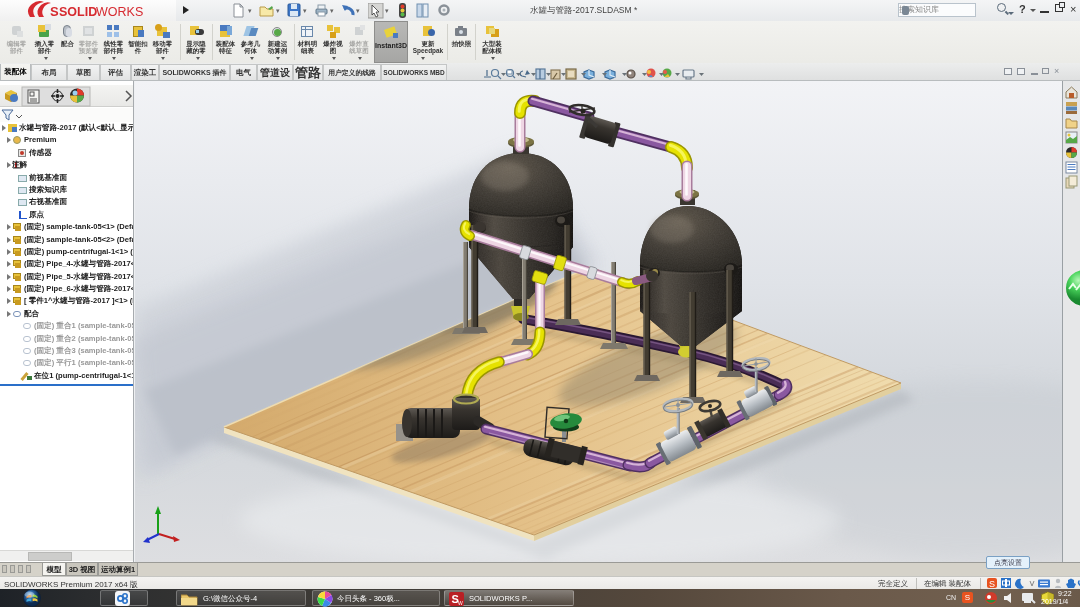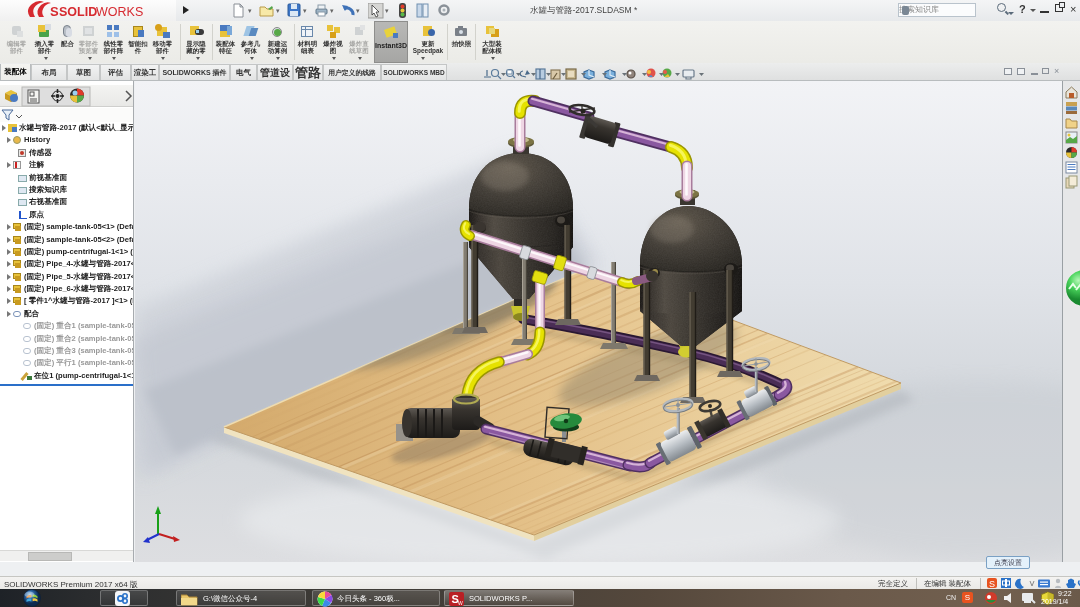--- a/index.html
+++ b/index.html
@@ -378,36 +378,36 @@
             <i style="position:absolute;left:0;top:0;width:9px;height:8px;background:#e8c23a"></i>
             <i style="position:absolute;left:4px;top:3px;width:5px;height:5px;background:#4a7ac0"></i>
           </span>
           <span class="tx" style="left:19px">水罐与管路-2017 (默认&lt;默认_显示状态</span>
         </div>
         <div class="ti">
           <i style="position:absolute;left:7px;top:3px;width:0;height:0;border-top:3px solid transparent;border-bottom:3px solid transparent;border-left:4px solid #777"></i>
           <span class="tic" style="left:13px">
             <i style="position:absolute;left:0;top:0;width:8px;height:8px;background:#e8b84a;border-radius:50%;border:1px solid #996"></i>
           </span>
-          <span class="tx" style="left:24px">History</span>
+          <span class="tx" style="left:24px">Premium</span>
         </div>
         <div class="ti">
           <span class="tic" style="left:18px">
             <i style="position:absolute;left:0;top:0;width:8px;height:8px;background:#e8e8e6;border:1px solid #888"></i>
             <i style="position:absolute;left:2px;top:2px;width:4px;height:4px;background:#c0392b;border-radius:50%"></i>
           </span>
           <span class="tx" style="left:29px">传感器</span>
         </div>
         <div class="ti">
           <i style="position:absolute;left:7px;top:3px;width:0;height:0;border-top:3px solid transparent;border-bottom:3px solid transparent;border-left:4px solid #777"></i>
           <span class="tic" style="left:13px">
             <i style="position:absolute;left:0;top:0;width:8px;height:8px;background:#f6f6f4;border:1px solid #999"></i>
             <i style="position:absolute;left:2px;top:1px;width:2px;height:6px;background:#cc2222"></i>
           </span>
-          <span class="tx" style="left:29px">注解</span>
+          <span class="tx" style="left:12px">注解</span>
         </div>
         <div class="ti">
           <span class="tic" style="left:18px">
             <i style="position:absolute;left:0;top:1px;width:9px;height:7px;background:#dfe8f2;border:1px solid #8aa"></i>
           </span>
           <span class="tx" style="left:29px">前视基准面</span>
         </div>
         <div class="ti">
           <span class="tic" style="left:18px">
             <i style="position:absolute;left:0;top:1px;width:9px;height:7px;background:#dfe8f2;border:1px solid #8aa"></i>
@@ -899,20 +899,29 @@
             <stop offset="0%" stop-color="#b8f8b8"></stop>
             <stop offset="45%" stop-color="#4ad45c"></stop>
             <stop offset="100%" stop-color="#1a8a30"></stop>
           </radialGradient>
         </defs>
         <circle cx="21" cy="21" r="19" fill="url(#gb)" stroke="#e8e8e8" stroke-width="2"></circle>
         <path d="M6 22l4-5 3 4" stroke="#e8ffe8" stroke-width="2" fill="none"></path>
         <path d="M13 23l4-5 3 4" stroke="#e8ffe8" stroke-width="2" fill="none"></path>
       </svg>
     </div>
+  <div id="bottomtabs">
+      <div style="position:absolute;left:2px;top:2px;width:5px;height:8px;background:#c9c6bd;border:1px solid #9a9a96"></div>
+      <div style="position:absolute;left:10px;top:2px;width:5px;height:8px;background:#c9c6bd;border:1px solid #9a9a96"></div>
+      <div style="position:absolute;left:18px;top:2px;width:5px;height:8px;background:#c9c6bd;border:1px solid #9a9a96"></div>
+      <div style="position:absolute;left:26px;top:2px;width:5px;height:8px;background:#c9c6bd;border:1px solid #9a9a96"></div>
+      <div class="btab act" style="left:42px;width:24px">模型</div>
+      <div class="btab" style="left:66px;width:32px">3D 视图</div>
+      <div class="btab" style="left:98px;width:40px">运动算例1</div>
+    </div>
   <div id="statusbar">
       <span style="position:absolute;left:4px;top:2px">SOLIDWORKS Premium 2017 x64 版</span>
       <span style="position:absolute;left:878px;top:2px;font-size:7.5px">完全定义</span>
       <i style="position:absolute;left:916px;top:1px;width:1px;height:11px;background:#c0c0bc"></i>
       <span style="position:absolute;left:924px;top:2px;font-size:7.5px">在编辑 装配体</span>
       <i style="position:absolute;left:980px;top:1px;width:1px;height:11px;background:#c0c0bc"></i>
       <svg width="96" height="13" style="position:absolute;left:986px;top:0">
         <rect x="1" y="1" width="10" height="10" rx="2" fill="#e8531f"></rect>
         <text x="3" y="9.5" font-size="9" fill="#fff" font-family="Liberation Sans">S</text>
         <rect x="15" y="1" width="10" height="10" fill="#2a72c8"></rect>

